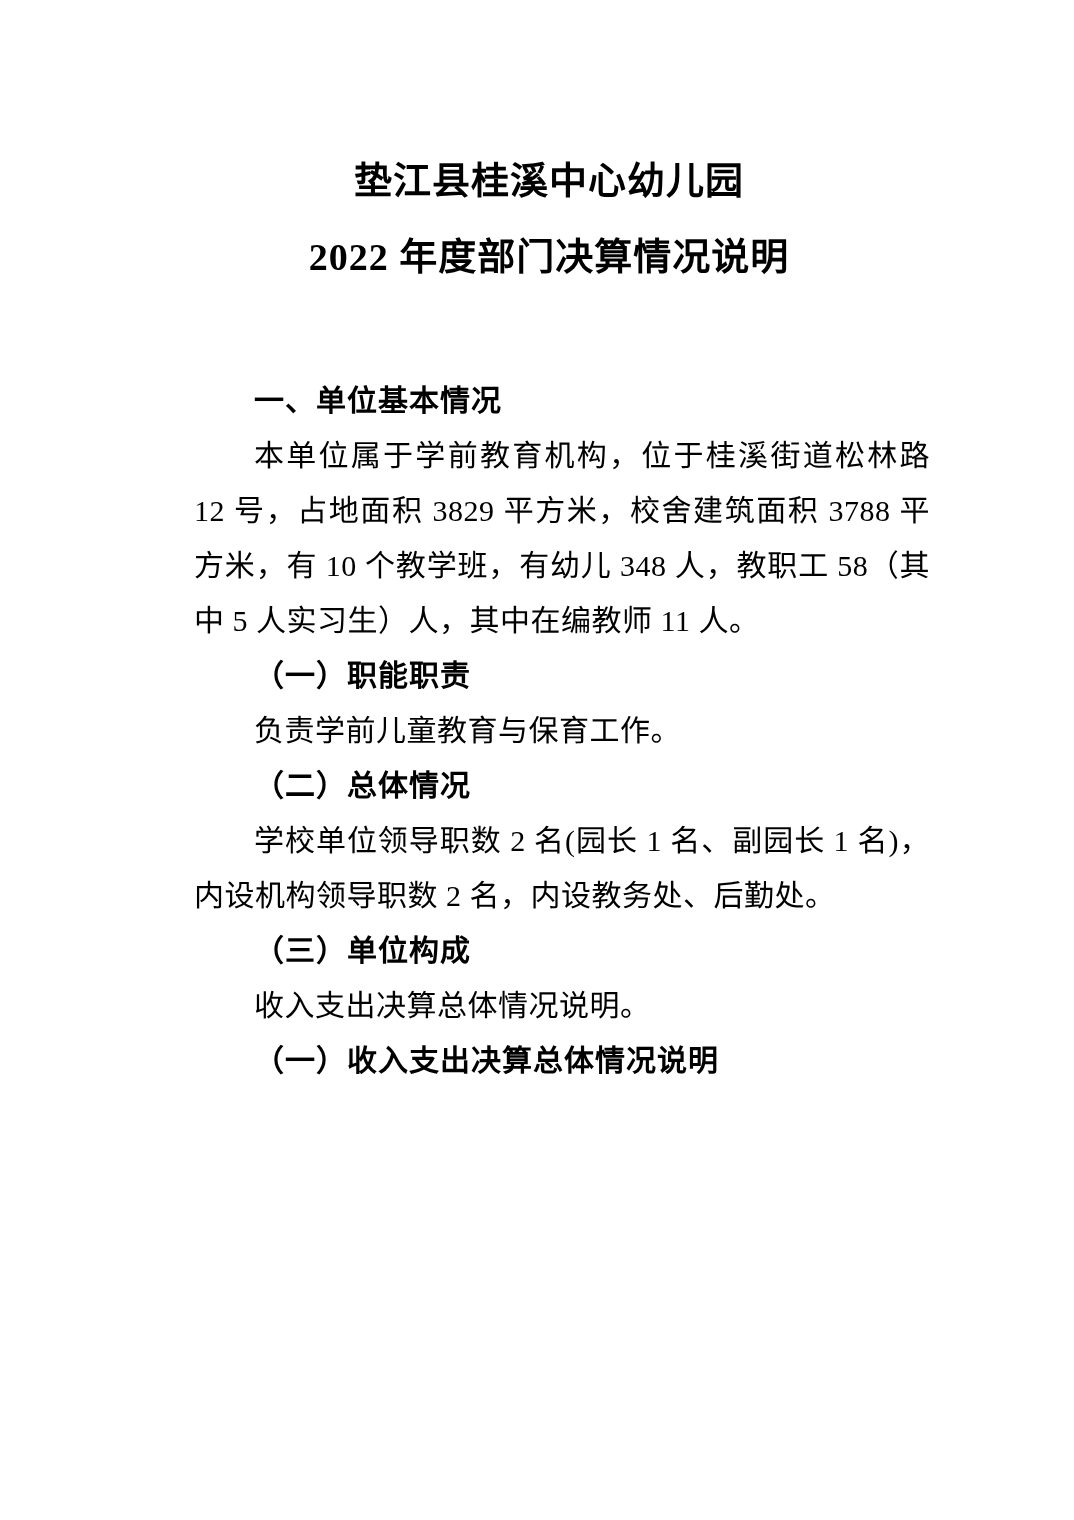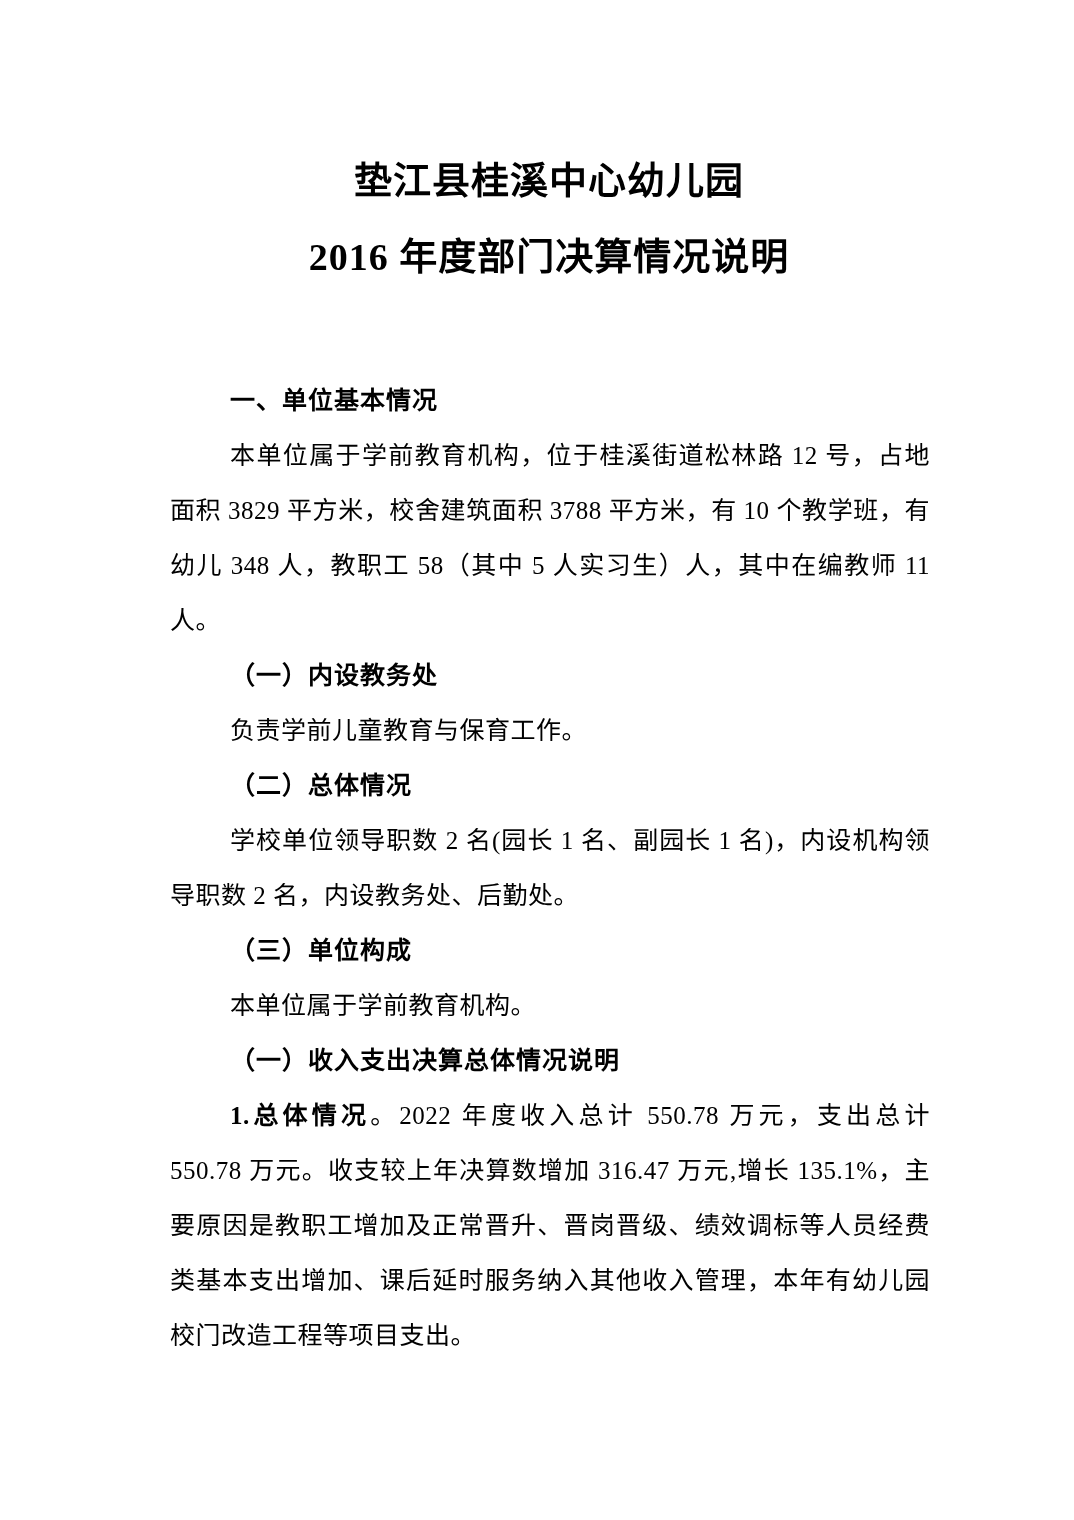--- a/index.html
+++ b/index.html
@@ -23,25 +23,26 @@
     font-weight: bold;
     font-size: 38px;
     line-height: 76px;
     letter-spacing: 1px;
   }
   .doc-body {
     margin-top: 78px;
     width: 760px;
   }
   .doc-body p {
-    font-size: 25px;
+    font-size: 30px;
     line-height: 55px;
     text-indent: 60px;
     text-align: justify;
     letter-spacing: 0.5px;
+    margin-left: 24px;
   }
   
   .doc-body p.section-heading {
     font-family: "Liberation Sans", "DejaVu Sans", sans-serif;
     font-weight: bold;
     text-align: left;
     letter-spacing: 1px;
   }
   
   .doc-body p.sub-heading {
@@ -53,27 +54,26 @@
   .doc-body p strong.lead {
     font-weight: bold;
   }
 </style>
 </head>
 <body>
 
 <div class="page">
   <div class="doc-title">
     <div>垫江县桂溪中心幼儿园</div>
-    <div>2016 年度部门决算情况说明</div>
+    <div>2022 年度部门决算情况说明</div>
   </div>
   <div class="doc-body">
       <p class="section-heading">一、单位基本情况</p>
       <p class="body">本单位属于学前教育机构，位于桂溪街道松林路 12 号，占地面积 3829 平方米，校舍建筑面积 3788 平方米，有 10 个教学班，有幼儿 348 人，教职工 58（其中 5 人实习生）人，其中在编教师 11 人。</p>
-      <p class="sub-heading">（一）内设教务处</p>
+      <p class="sub-heading">（一）职能职责</p>
       <p class="body">负责学前儿童教育与保育工作。</p>
       <p class="sub-heading">（二）总体情况</p>
       <p class="body">学校单位领导职数 2 名(园长 1 名、副园长 1 名)，内设机构领导职数 2 名，内设教务处、后勤处。</p>
       <p class="sub-heading">（三）单位构成</p>
-      <p class="body">本单位属于学前教育机构。</p>
+      <p class="body">收入支出决算总体情况说明。</p>
       <p class="sub-heading">（一）收入支出决算总体情况说明</p>
-      <p class="body"><strong class="lead">1.总体情况</strong>。2022 年度收入总计 550.78 万元，支出总计 550.78 万元。收支较上年决算数增加 316.47 万元,增长 135.1%，主要原因是教职工增加及正常晋升、晋岗晋级、绩效调标等人员经费类基本支出增加、课后延时服务纳入其他收入管理，本年有幼儿园校门改造工程等项目支出。</p>
     </div>
 </div>
 
 </body></html>

